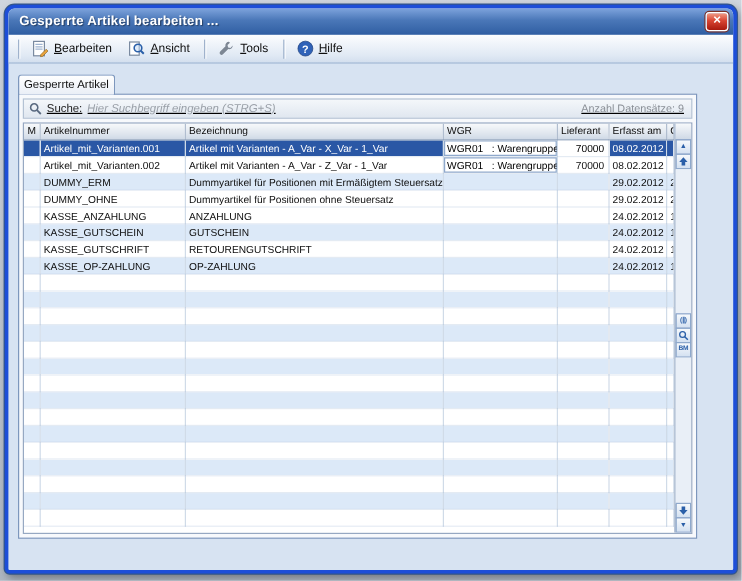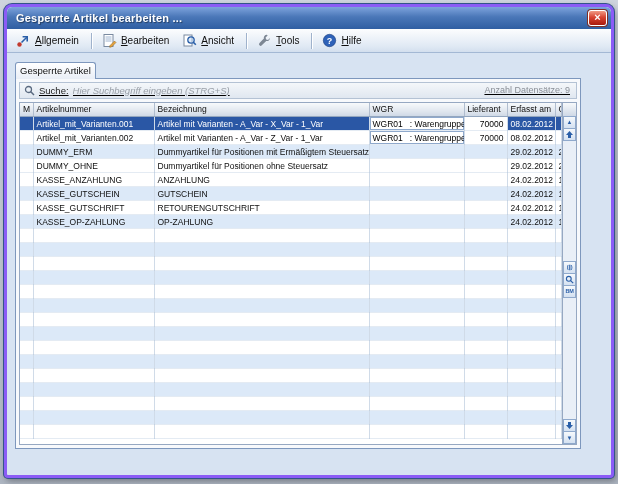--- a/index.html
+++ b/index.html
@@ -4,21 +4,21 @@
 <style>
   * { margin:0; padding:0; box-sizing:border-box; }
   html,body { width:618px; height:484px; overflow:hidden; }
   body { font-family:"Liberation Sans", sans-serif; background:linear-gradient(180deg,#cfd5de,#aeb6c2); }
 
   .screen { position:relative; width:618px; height:484px; }
 
   .window {
     position:absolute; left:4px; top:4px; width:610px; height:474px;
     background:var(--window-body,#d7e3f2);
-    border:3px solid #8b5cf6; border-radius:8px 8px 4px 4px;
+    border:3px solid #1d4ed8; border-radius:8px 8px 4px 4px;
     box-shadow:0 0 0 1px #33558a, 2px 3px 7px rgba(0,0,0,.35);
     display:flex; flex-direction:column; overflow:hidden;
   }
 
   .titlebar {
     flex:0 0 22px; height:22px; position:relative;
     background:linear-gradient(180deg,var(--titlebar-start,#7da3dc) 0%, #4a77b8 45%, var(--titlebar-end,#2f5ea2) 100%);
     border-radius:5px 5px 0 0; display:flex; align-items:center;
   }
   .title { color:#fff; font-size:11px; font-weight:bold; padding-left:9px; text-shadow:1px 1px 1px rgba(0,0,0,.45); letter-spacing:.2px; white-space:nowrap; }
@@ -120,30 +120,20 @@
   <div class="window">
 
     <div class="titlebar">
       <span class="title">Gesperrte Artikel bearbeiten ...</span>
       <button class="close-btn">
           <span>×</span>
         </button>
     </div>
 
     <div class="toolbar">
-      <button class="tb-btn">
-        <span class="tb-icon">
-          <svg viewBox="0 0 15 15">
-              <circle cx="3.5" cy="11.5" r="2.2" fill="#c23a2e"></circle>
-              <path d="M5.5 9.5 L10.8 4.2" stroke="#2a5fa8" stroke-width="1.6" fill="none"></path>
-              <path d="M6.6 3.8 H11.2 V8.4" stroke="#2a5fa8" stroke-width="1.6" fill="none"></path>
-            </svg>
-        </span>
-        <span class="tb-label"><u>A</u>llgemein</span>
-      </button>
       <div class="tb-sep"></div>
       <button class="tb-btn">
         <span class="tb-icon">
           <svg viewBox="0 0 15 15">
               <rect x="2" y="1.5" width="9" height="12" fill="#fff" stroke="#7a8aa0"></rect>
               <line x1="3.5" y1="4" x2="9.5" y2="4" stroke="#9fb4d0"></line>
               <line x1="3.5" y1="6" x2="9.5" y2="6" stroke="#9fb4d0"></line>
               <line x1="3.5" y1="8" x2="9.5" y2="8" stroke="#9fb4d0"></line>
               <path d="M8 12.5 L12.5 8 L14 9.5 L9.5 14 L7.7 14.3 z" fill="#e8a33d" stroke="#8a6420" stroke-width="0.5"></path>
             </svg>

